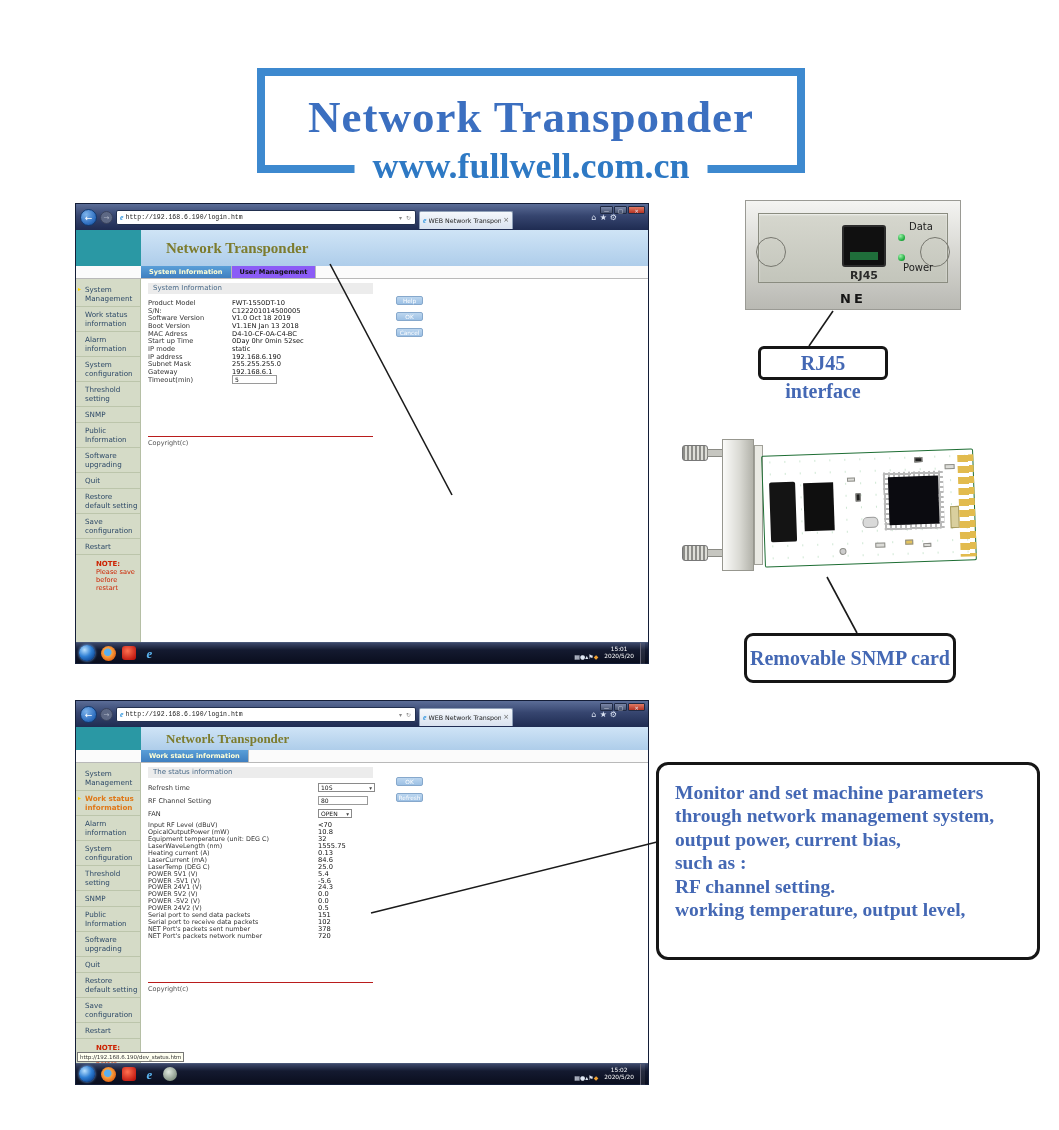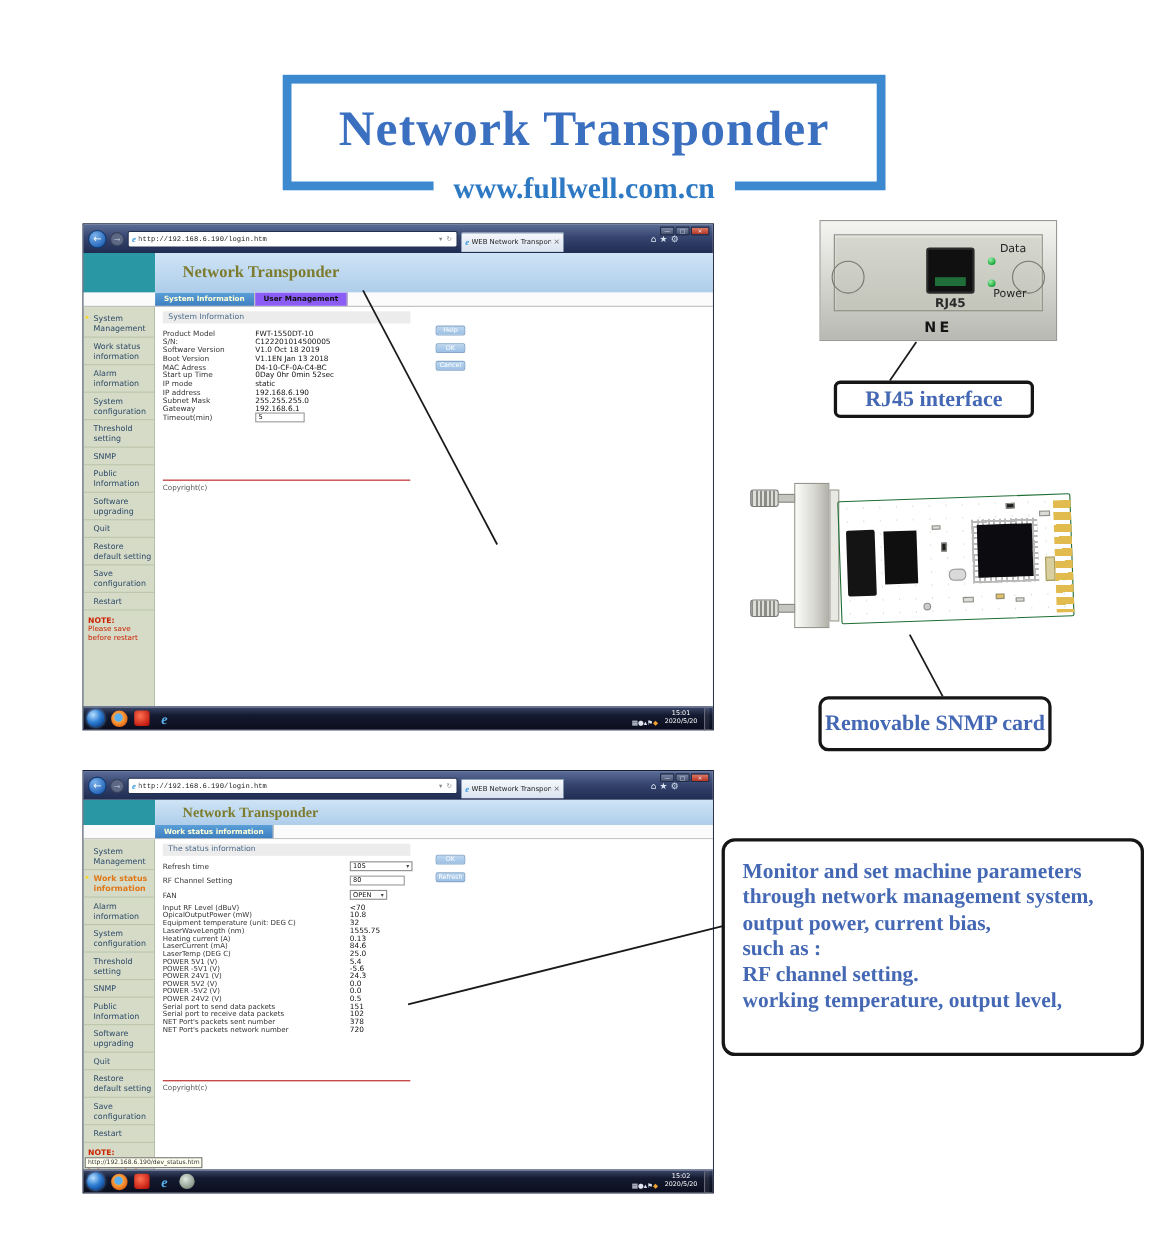--- a/index.html
+++ b/index.html
@@ -5,26 +5,26 @@
   * { box-sizing: border-box; margin: 0; padding: 0; }
   body { background:#fff; font-family:"DejaVu Sans", sans-serif; }
   .canvas { position:relative; width:1059px; height:1130px; background:#fff; overflow:hidden; }
 
   
   .connectors { position:absolute; left:0; top:0; width:1059px; height:1130px; z-index:20; pointer-events:none; }
 
   
   .banner { position:absolute; left:257px; top:68px; width:548px; height:105px; border:8px solid #3d89cf; z-index:10; }
   .banner-title { font-family:"Liberation Serif", serif; font-weight:bold; font-size:45px; color:#3b6fc0; text-align:center; line-height:82px; letter-spacing:1px; }
-  .banner-site { position:absolute; left:50%; transform:translateX(-50%); bottom:-22px; background:#fff; padding:0 18px; font-family:"Liberation Serif", serif; font-weight:bold; font-size:27px; color:#2e79c4; white-space:nowrap; }
+  .banner-site { position:absolute; left:50%; transform:translateX(-50%); bottom:-22px; background:#fff; padding:0 18px; font-family:"Liberation Serif", serif; font-weight:bold; font-size:36px; color:#2e79c4; white-space:nowrap; }
 
   
   .callout { position:absolute; border:3px solid #161616; background:#fff; color:#4468b4; font-family:"Liberation Serif", serif; font-weight:bold; z-index:30; }
   .co-compat { left:246px; top:497px; width:417px; height:61px; border-radius:4px; font-size:21px; text-align:center; line-height:55px; }
-  .co-rj45 { left:758px; top:346px; width:182px; height:34px; border-radius:6px; font-size:20px; text-align:center; line-height:28px; }
+  .co-rj45 { left:758px; top:346px; width:130px; height:34px; border-radius:6px; font-size:20px; text-align:center; line-height:28px; }
   .co-snmp { left:744px; top:633px; width:212px; height:50px; border-radius:9px; font-size:20px; text-align:center; line-height:44px; }
   .co-monitor { left:656px; top:762px; width:384px; height:198px; border-radius:12px; font-size:19.5px; line-height:1.2; padding:16px 10px 10px 16px; }
 
   
   .rj45-photo { position:absolute; left:745px; top:200px; width:216px; height:110px; z-index:10;
     background:linear-gradient(180deg,#f4f4f2,#d9d9d4 45%,#b9b9b3); border:1px solid #9a9a94; }
   .rj45-plate { position:absolute; left:12px; right:12px; top:12px; bottom:26px; background:linear-gradient(180deg,#d6d7ce,#c3c5bb); border:1px solid #8a8c80; box-shadow:inset 0 1px 2px rgba(255,255,255,.7); }
   .screw { position:absolute; width:30px; height:30px; border-radius:50%; border:1px solid #77776f;
     background:repeating-linear-gradient(90deg,#b6b6b0 0 3px,#ececе6 3px 6px), radial-gradient(circle at 35% 30%, #f4f4f0, #b0b0a8); }
   .screw.left { left:10px; top:36px; } .screw.right { left:174px; top:36px; }
@@ -95,21 +95,21 @@
   .tabstrip { height:13px; flex:0 0 13px; background:#fbfbfb; border-bottom:1px solid #b9b9b9; display:flex; padding-left:65px; }
   .ptab { font-size:6.6px; font-weight:bold; padding:0 8px; line-height:13px; border-right:1px solid #b9b9b9; color:#111; background:#8b5cf6; white-space:nowrap; }
   .ptab.active { background:linear-gradient(#5a9fd8,#3f7fc0); color:#ffffd6; }
 
   .wbody { flex:1; display:flex; min-height:0; }
   .sidebar { width:65px; flex:0 0 65px; background:#d5dbc7; border-right:1px solid #b5bfa5; padding-top:3px; overflow:hidden; }
   .side-item { position:relative; padding:3px 2px 3px 9px; border-bottom:1px solid #bcc5ab; cursor:pointer; }
   .side-label { font-size:7.2px; color:#2e4a68; line-height:1.25; display:block; }
   .item-active::before { content:"\25B8"; position:absolute; left:2px; top:3px; color:#ffd400; font-size:6px; }
   .win2 .item-active .side-label { color:#e07818; font-weight:bold; }
-  .side-note { padding:5px 2px 2px 4px; }
+  .side-note { padding:5px 2px 2px 4px;margin-left:16px; }
   .note-title { font-size:7px; font-weight:bold; color:#cc2200; }
   .note-body { font-size:6.6px; color:#cc2200; line-height:1.25; }
 
   .main { position:relative; flex:1; background:#fff; padding:4px 0 0 7px; }
   .section-bar { width:225px; height:11px; background:#ececec; color:#4a6a88; font-size:7px; line-height:11px; padding-left:5px; margin-bottom:5px; }
   .trow { display:flex; align-items:center; }
   .win1 .trow { height:7.7px; } .win2 .trow { height:6.9px; }
   .lbl { font-size:6.7px; color:#333; white-space:nowrap; overflow:hidden; }
   .win1 .lbl { width:84px; } .win2 .lbl { width:170px; flex:0 0 170px; }
   .win2 .lbl { font-size:6.4px; }

